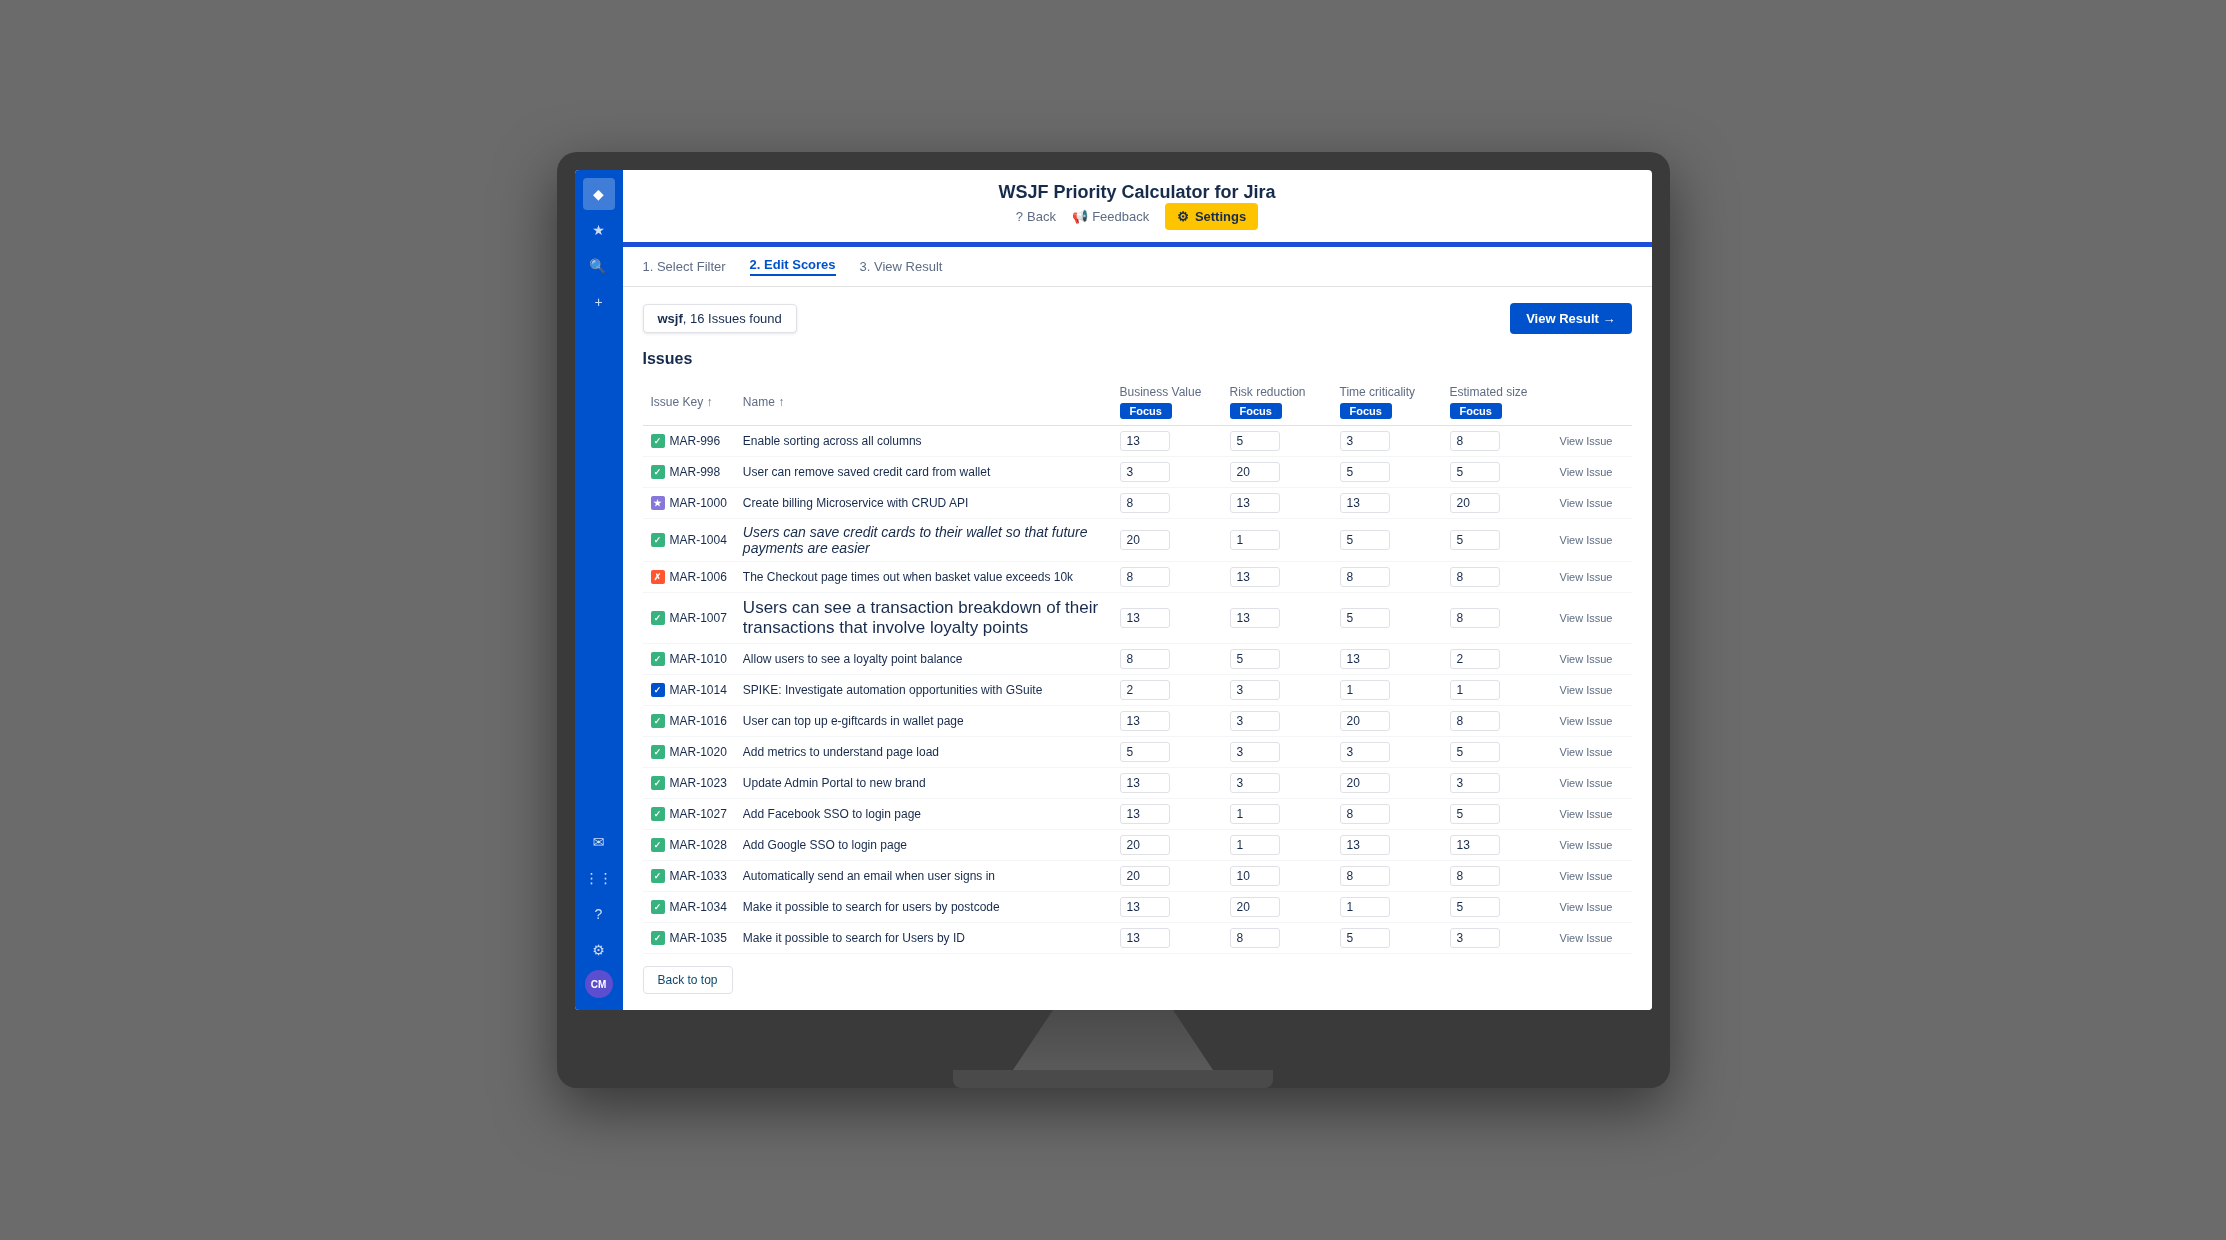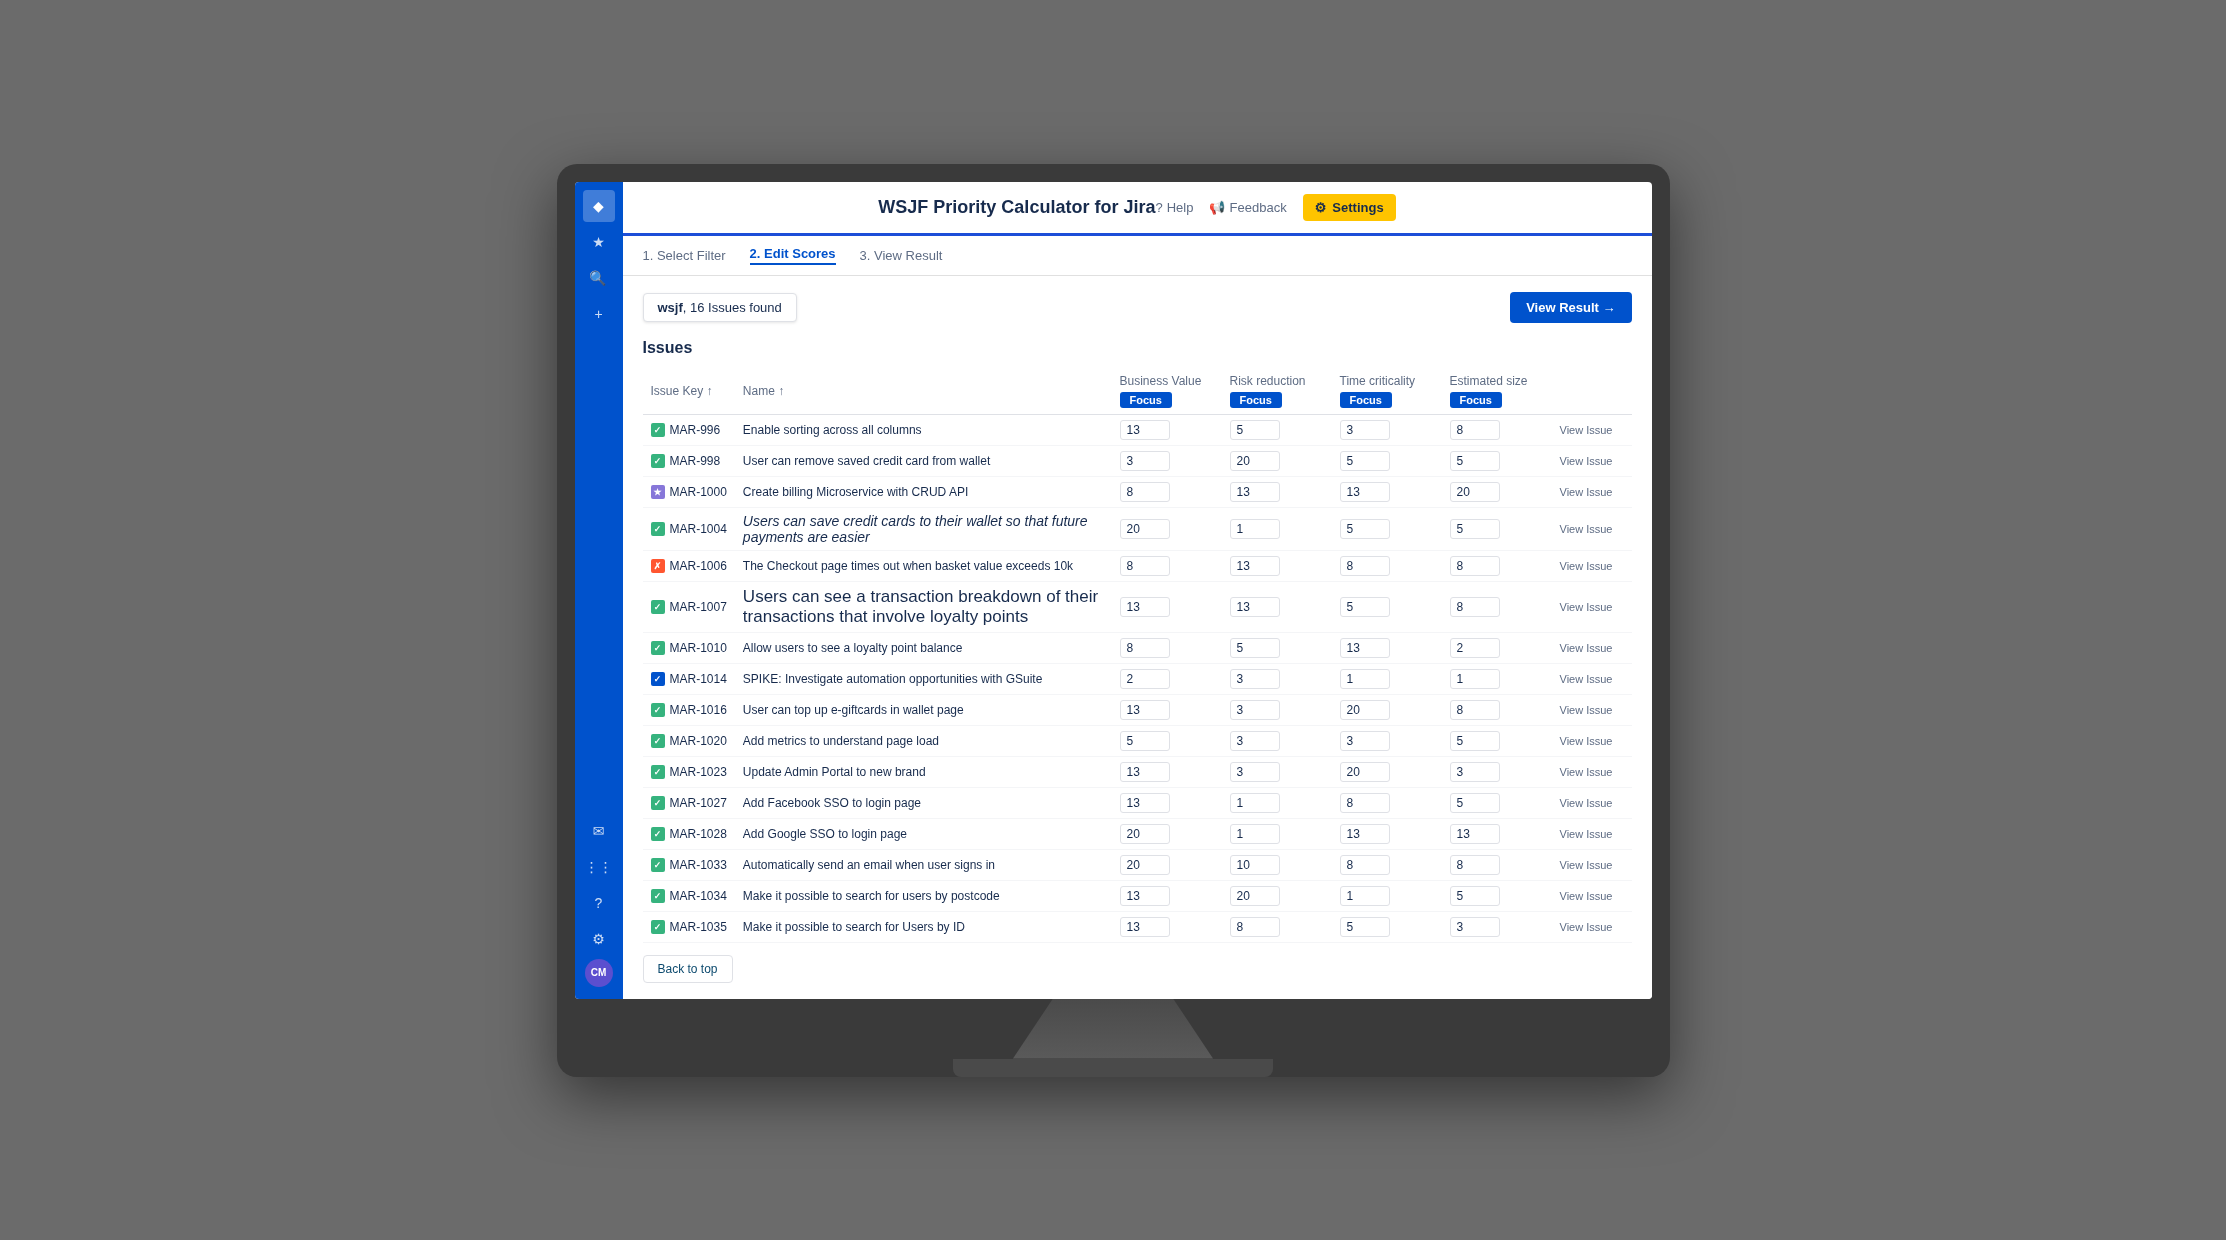--- a/index.html
+++ b/index.html
@@ -83,23 +83,24 @@
       flex: 1;
       display: flex;
       flex-direction: column;
       overflow: hidden;
     }
 
     
     .header {
       display: flex;
       align-items: center;
-      justify-content: center;
+      justify-content: flex-start;
       padding: 12px 20px;
-      border-bottom: 3px solid #1d4ed8;
+      border-bottom: 5px solid #1d4ed8;
+      flex-direction: column;
     }
     .header-title {
       font-size: 18px;
       font-weight: 600;
       color: #172b4d;
     }
     .header-actions {
       display: flex;
       align-items: center;
       gap: 16px;
@@ -321,21 +322,21 @@
       <div class="sidebar-avatar">CM</div>
     </div>
 
     <div class="main-content">
 
       <div class="header">
         <span class="header-title">WSJF Priority Calculator for Jira</span>
         <div class="header-actions">
           <div class="header-help">
             <span>?</span>
-            <span>Help</span>
+            <span>Back</span>
           </div>
           <div class="header-feedback">
             <span>📢</span>
             <span>Feedback</span>
           </div>
           <button class="btn-settings">
             <span>⚙</span>
             <span>Settings</span>
           </button>
         </div>

